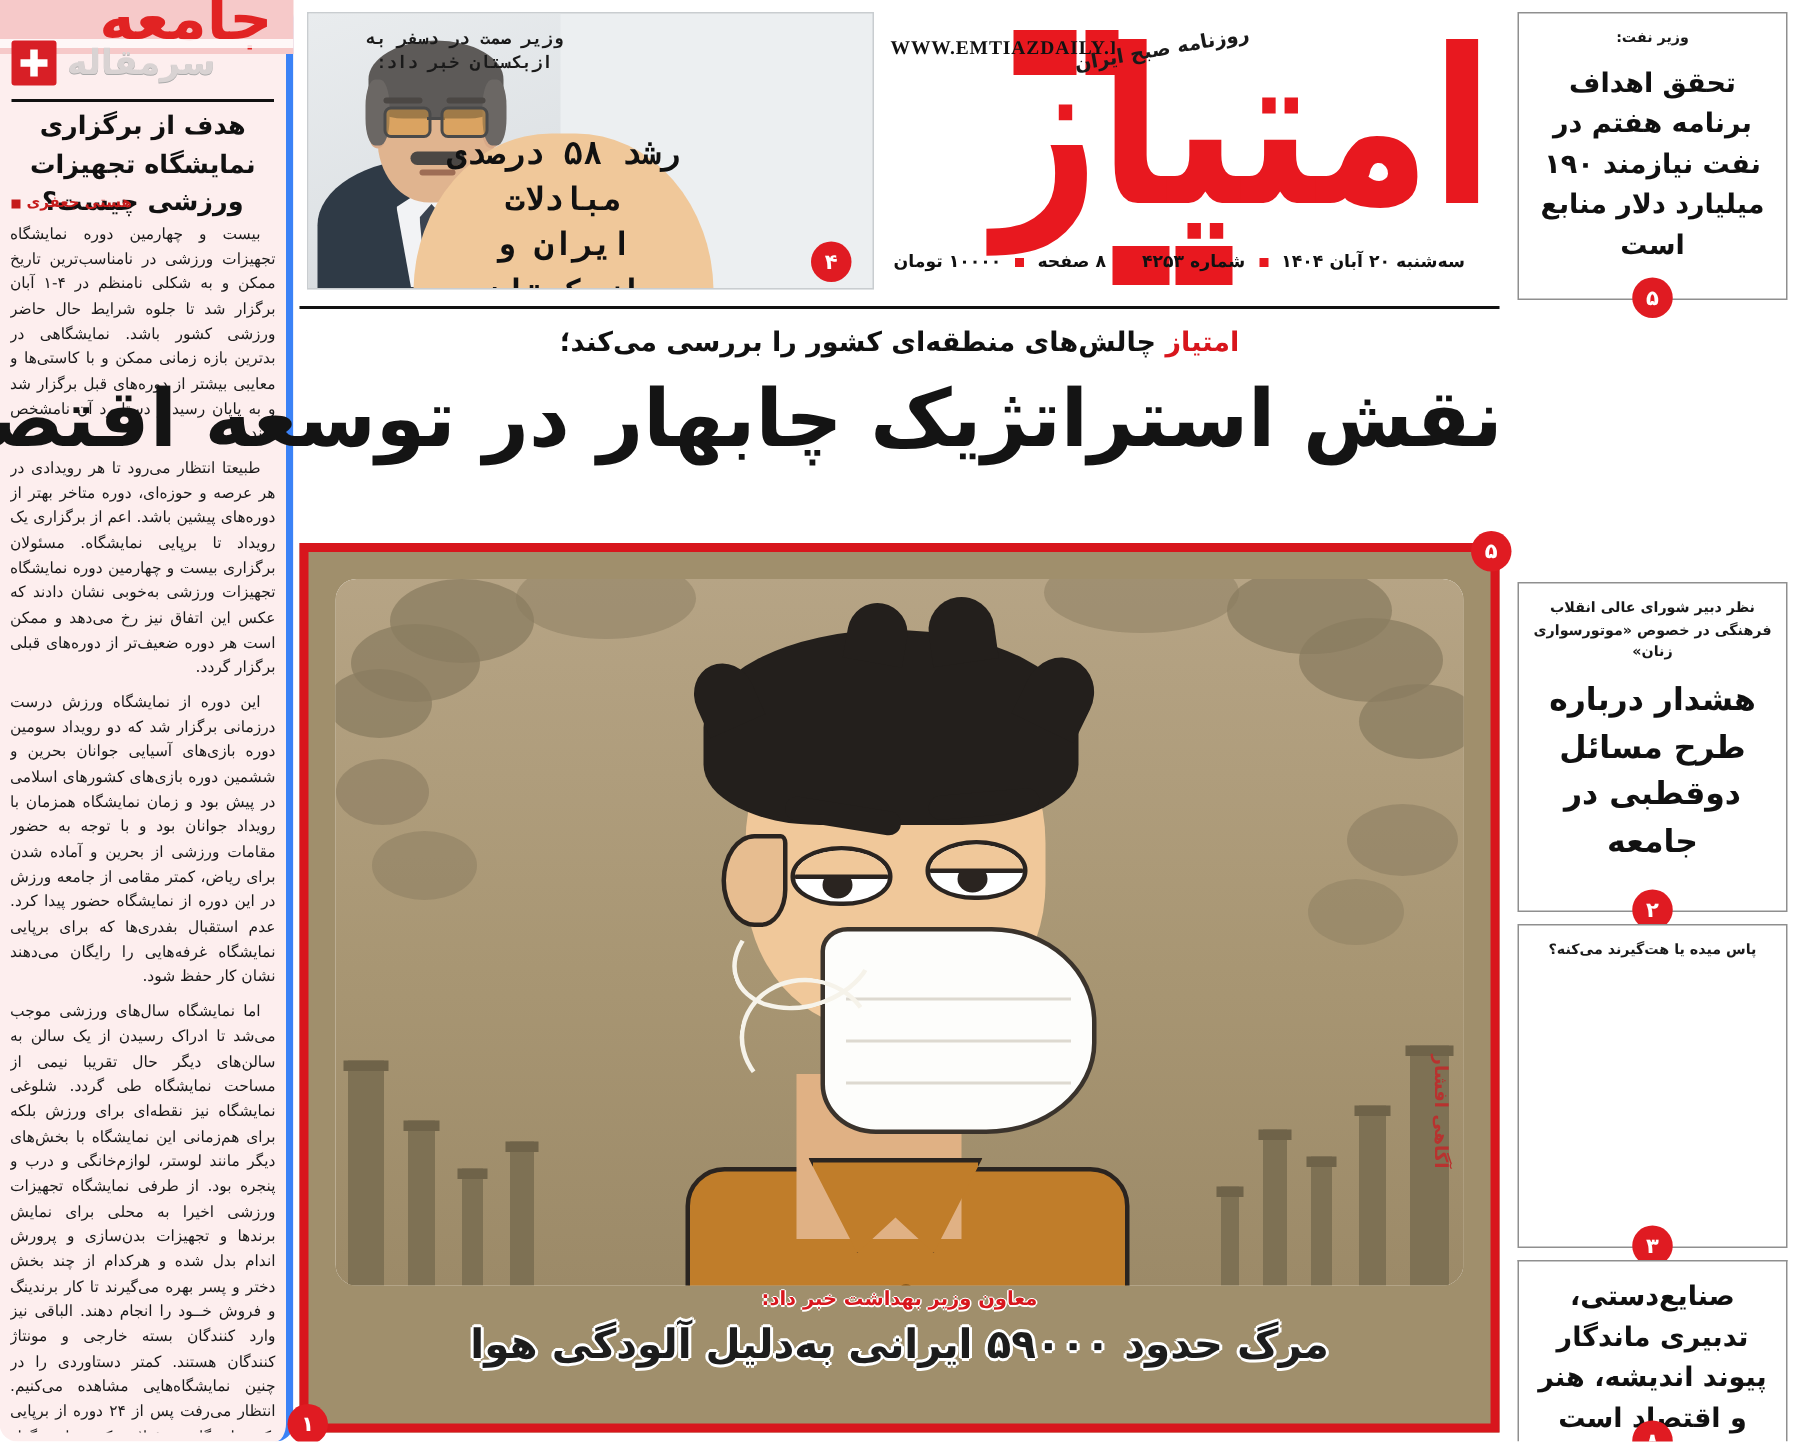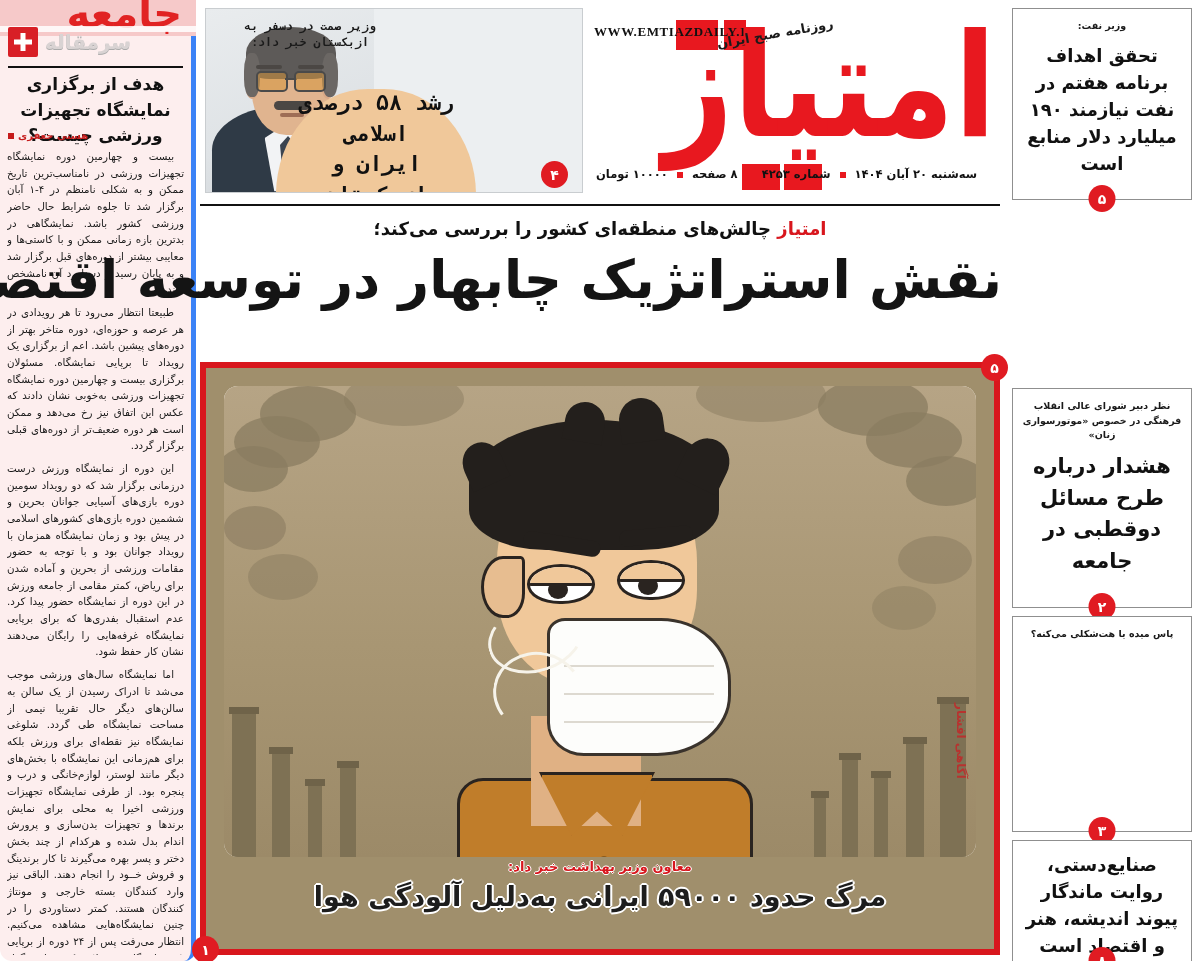--- a/index.html
+++ b/index.html
@@ -30,21 +30,21 @@
   }
   .jaban-strip .jbar{
     position:absolute;left:0;right:0;bottom:4px;height:6px;background:#ffffff;opacity:.85;
   }
   .sarmaghale{
     position:absolute;left:0;top:22px;width:196px;height:40px;
     display:flex;align-items:center;justify-content:flex-end;
     gap:7px;padding-left:8px;padding-right:10px;box-sizing:border-box;
   }
   .sarmaghale .label{
-    color:#d9d3d3;font-size:20px;font-weight:bold;
+    color:#d9d3d3;font-size:23px;font-weight:bold;
     text-shadow:0 1px 0 #aaa;letter-spacing:-1px;
   }
   .plus-icon{
     width:30px;height:30px;background:#d81f26;position:relative;border-radius:2px;flex:0 0 auto;
   }
   .plus-icon::before,.plus-icon::after{
     content:"";position:absolute;background:#fff;
   }
   .plus-icon::before{left:50%;top:6px;width:5px;height:18px;transform:translateX(-50%);}
   .plus-icon::after{top:50%;left:6px;height:5px;width:18px;transform:translateY(-50%);}
@@ -293,21 +293,21 @@
           <b></b>
           <i class="r"></i>
         </div>
       <div class="p-mous"></div>
       <div class="p-mouth"></div>
     </div>
     <div class="ttxt">
       <div class="kicker">وزیر صمت در دسفر به ازبکستان خبر داد:</div>
       <div class="head">
         <div>رشد ۵۸ درصدی</div>
-        <div>اسلامی</div>
+        <div>مبادلات</div>
         <div>ایران و ازبکستان</div>
       </div>
     </div>
     <div class="badge">۴</div>
   </div>
 
   <div class="masthead">
     <div class="blk b1"></div>
     <div class="blk b2"></div>
     <div class="site-url">WWW.EMTIAZDAILY.IR</div>
@@ -334,26 +334,26 @@
       <div class="badge">۵</div>
     </div>
 
     <div class="rbox r2">
       <div class="kick">نظر دبیر شورای عالی انقلاب فرهنگی در خصوص «موتورسواری زنان»</div>
       <div class="hd">هشدار درباره طرح مسائل دوقطبی در جامعه</div>
       <div class="badge">۲</div>
     </div>
 
     <div class="rbox r3">
-      <div class="kick">پاس میده یا هت‌شکلی می‌کنه؟</div>
+      <div class="kick">پاس میده یا هت‌گیرند می‌کنه؟</div>
       <div class="badge">۳</div>
     </div>
 
     <div class="rbox r4">
-      <div class="hd small">صنایع‌دستی، روایت ماندگار پیوند اندیشه، هنر و اقتصاد است</div>
+      <div class="hd small">صنایع‌دستی، تدبیری ماندگار پیوند اندیشه، هنر و اقتصاد است</div>
       <div class="badge">۸</div>
     </div>
   </div>
 
   <div class="main">
     <div class="hr-top"></div>
 
     <div class="main-kicker">
       <span class="brand">امتیاز</span>
       <span>چالش‌های منطقه‌ای کشور را بررسی می‌کند؛</span>

